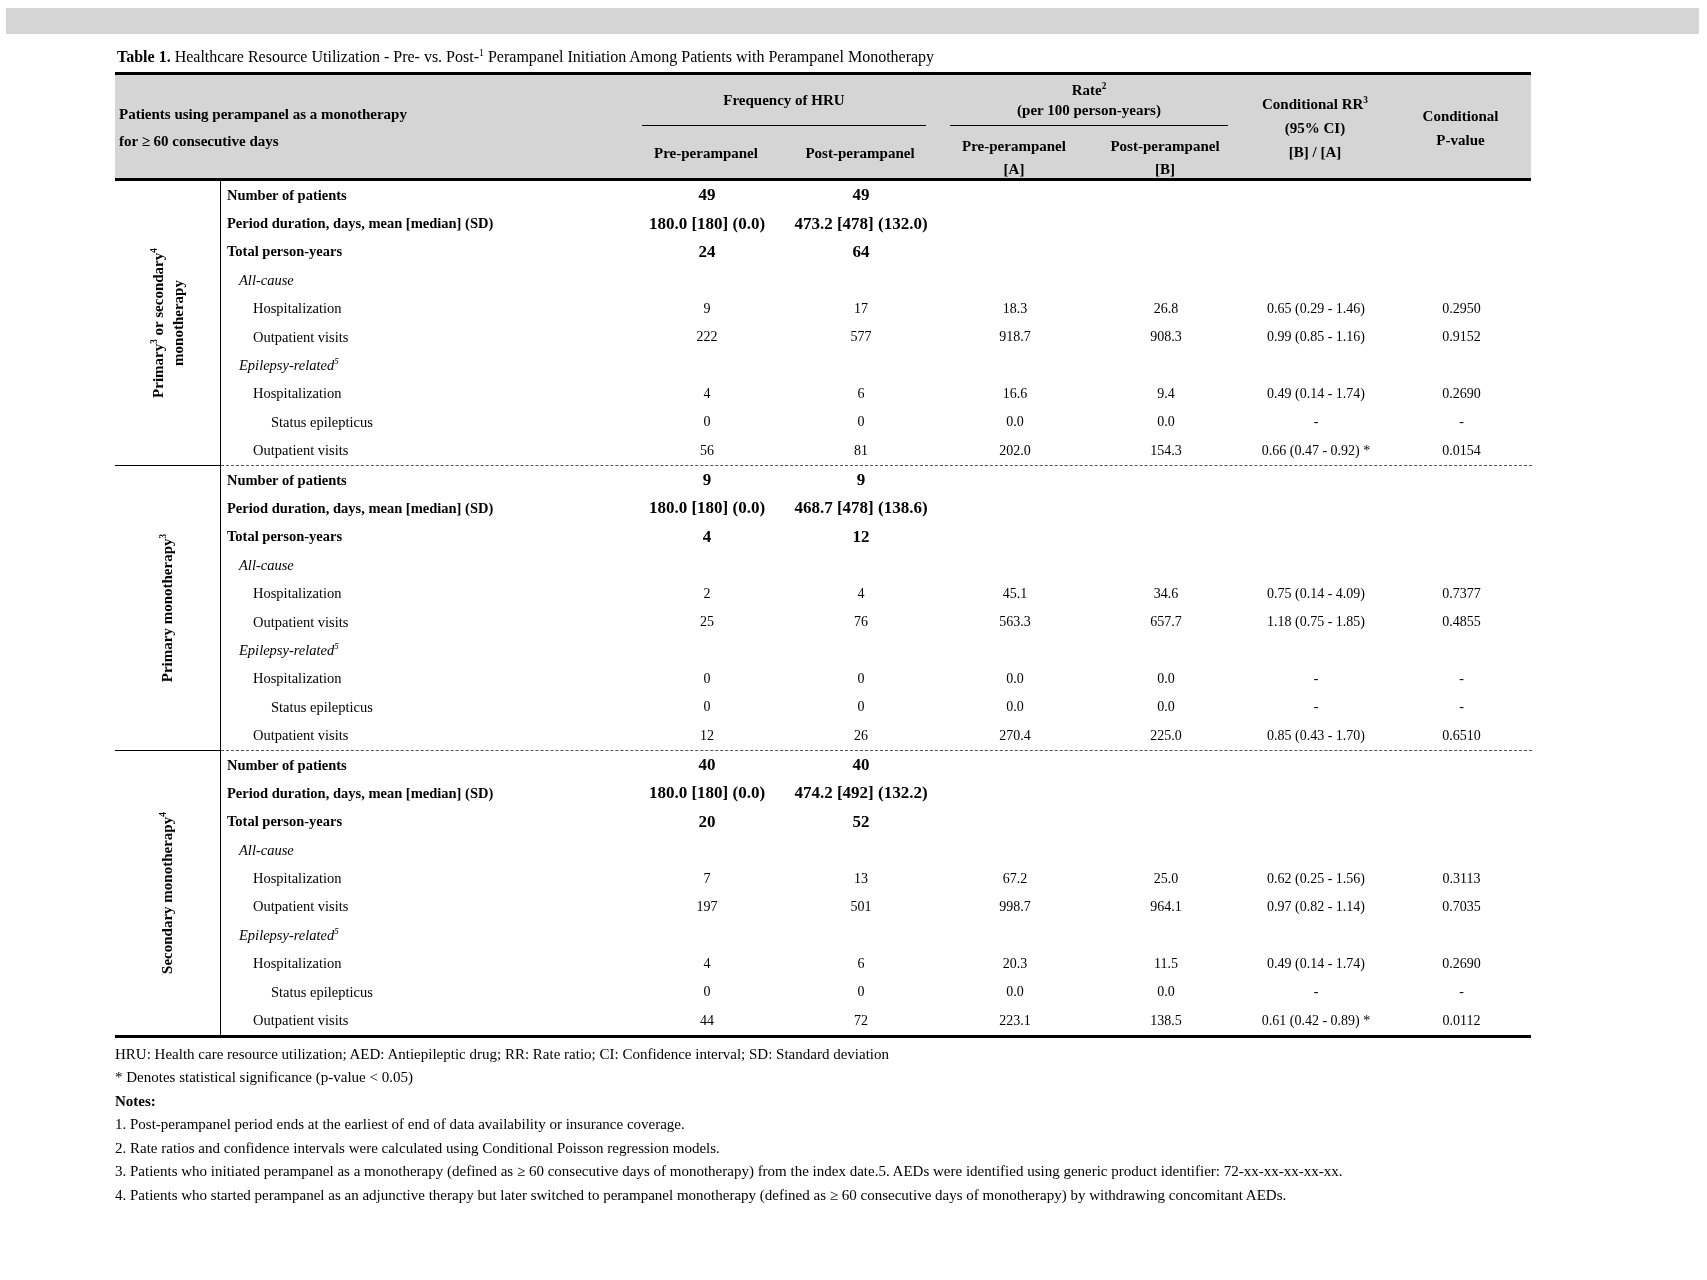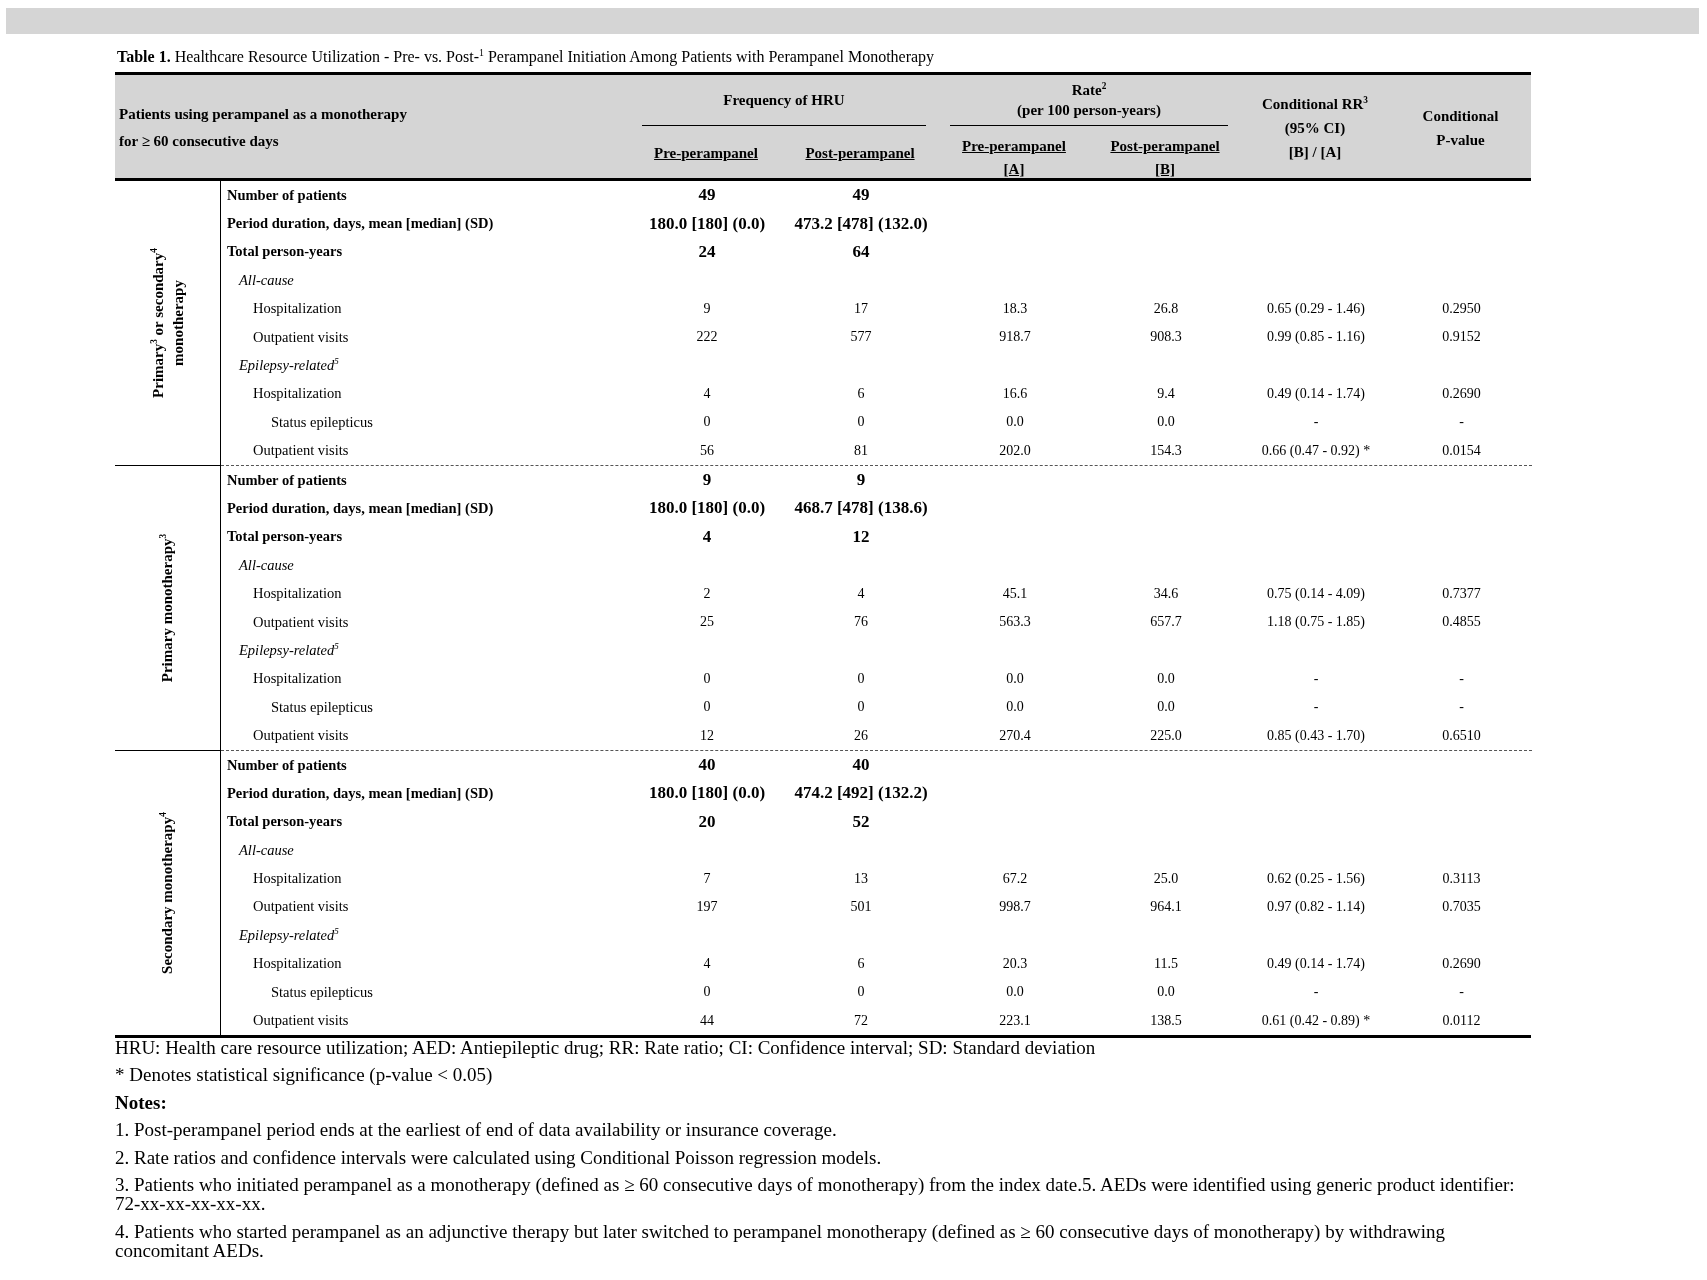--- a/index.html
+++ b/index.html
@@ -19,21 +19,21 @@
     background:#d5d5d5;border-top:3px solid #000;border-bottom:3px solid #000;
     height:103px;font-weight:bold;font-size:15px;
   }
   .h-stub{display:flex;flex-direction:column;justify-content:center;padding-left:4px;line-height:1.75;}
   .h-group{display:flex;flex-direction:column;}
   .g-label{height:50px;display:flex;flex-direction:column;align-items:center;justify-content:center;line-height:1.35;}
   .g-underline{border-top:1.5px solid #000;margin:0 12px;}
   .g-cols{flex:1;display:grid;}
   .freq .g-cols{grid-template-columns:152px 156px;}
   .rate .g-cols{grid-template-columns:152px 150px;}
-  .g-col{display:flex;flex-direction:column;align-items:center;justify-content:flex-start;padding-top:9px;line-height:1.5;text-decoration:underline;}
+  .g-col{display:flex;flex-direction:column;align-items:center;justify-content:flex-start;padding-top:9px;line-height:1.5;}
   .freq .g-col{justify-content:center;padding-top:0;}
   .h-rr,.h-p{display:flex;flex-direction:column;align-items:center;justify-content:center;line-height:1.6;text-align:center;}
 
   
   .tbody{border-bottom:3px solid #000;font-size:14.5px;}
   .section{display:flex;}
   .group-cell{width:105px;flex:none;position:relative;border-right:1.3px solid #000;border-bottom:1.6px solid #000;}
   .section.last .group-cell{border-bottom:none;}
   .rows{flex:1;border-bottom:1px dashed #555;}
   .section.last .rows{border-bottom:none;}
@@ -50,21 +50,21 @@
   .cell.label{padding-left:6px;}
   .cell.label.ind1{padding-left:18px;}
   .cell.label.ind2{padding-left:32px;}
   .cell.label.ind3{padding-left:50px;}
   .cell.label.bold{font-weight:bold;}
   .cell.label.italic{font-style:italic;}
   .cell.val{text-align:center;font-size:14px;}
   .cell.val.bold{font-weight:bold;font-size:17px;}
 
   
-  .footnotes{font-size:19px;line-height:1.0;}
+  .footnotes{padding-top:9px;font-size:15px;line-height:1.0;}
   .footnotes .fline{margin-bottom:8.5px;}
   .footnotes .fbold{font-weight:bold;}
 </style>
 </head>
 <body>
 
 <div class="top-bar"></div>
 
 <div class="page">
 

